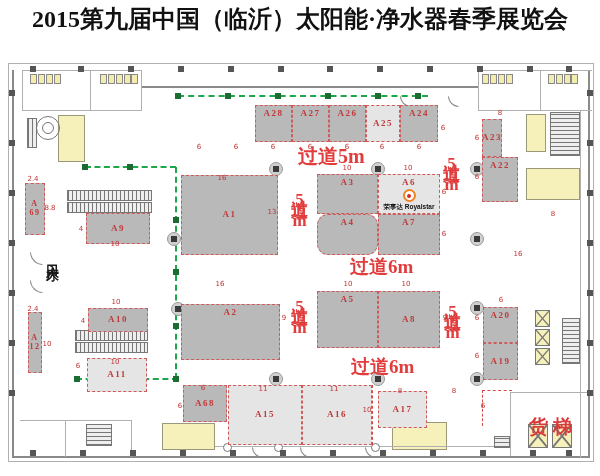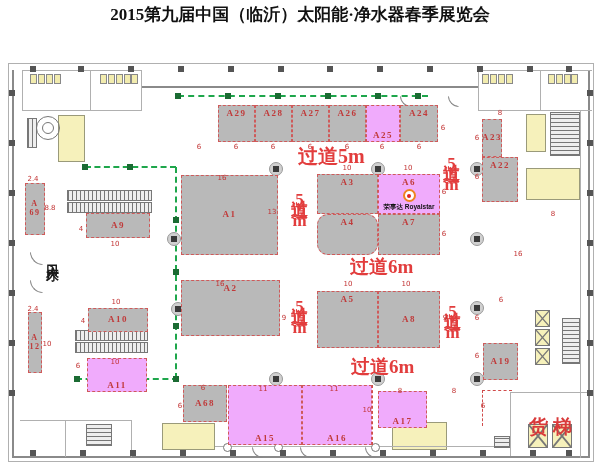--- a/index.html
+++ b/index.html
@@ -1,19 +1,19 @@
 <!DOCTYPE html>
 <html><head>
 <meta charset="utf-8">
 <style>
   html,body{margin:0;padding:0;background:#fff;}
   .page{position:relative;width:600px;height:476px;background:#fff;overflow:hidden;
         font-family:"Liberation Sans",sans-serif;}
   .title{position:absolute;top:3px;left:0;width:100%;text-align:center;
-         font-family:"Liberation Serif",serif;font-weight:bold;font-size:17px;color:#111;}
+         font-family:"Liberation Serif",serif;font-weight:bold;font-size:24px;color:#111;}
   .subtitle{position:absolute;top:33px;left:0;width:100%;text-align:center;
          font-family:"Liberation Serif",serif;font-weight:bold;font-size:17px;color:#111;}
   #plan{position:absolute;left:0;top:0;width:600px;height:476px;}
   .shape{position:absolute;box-sizing:border-box;}
   .thin{background:#b0b0b0;}
   .wall-h,.wall-v{background:#8a8a8a;}
   .yellow{background:#f6f1bb;border:1px solid #9a9a7a;}
   .fixture{background:#f2ecae;border:1px solid #888;}
   .hatch-v{background:repeating-linear-gradient(90deg,#777 0 1px,#eee 1px 4px);border:1px solid #777;}
   .hatch-h{background:repeating-linear-gradient(0deg,#777 0 1px,#eee 1px 4px);border:1px solid #777;}
@@ -27,21 +27,21 @@
   .gline-v{border-left:2px dashed #1ea64b;}
   .gmark{background:#1b6b33;width:6px;height:6px;}
   .wallcol{background:#555;width:6px;height:6px;}
   .wcircle{border:1px solid #777;border-radius:50%;background:#fff;}
   .colmark{position:absolute;width:12px;height:12px;border-radius:50%;background:#d0d0d0;
            border:1px solid #999;display:flex;align-items:center;justify-content:center;}
   .colmark span{display:block;width:6px;height:6px;background:#3a3a3a;}
   .booth{position:absolute;border:1px dashed #cf5a5a;box-sizing:border-box;
          display:flex;align-items:center;justify-content:center;}
   .booth.gray{background:#b9b9b9;}
-  .booth.white{background:#f0abfc;align-items:flex-end;}
+  .booth.white{background:#e5e5e5;}
   .blabel{color:#c03a3a;font-weight:bold;font-size:9px;letter-spacing:1.5px;
           font-family:"Liberation Serif",serif;text-align:center;line-height:1.1;white-space:pre-line;}
   .blabel.top{position:absolute;top:3px;left:0;right:0;}
   .logo{position:absolute;left:0;right:0;top:14px;display:flex;flex-direction:column;align-items:center;}
   .logo-ring{width:9px;height:9px;border:2px solid #ef8420;border-radius:50%;
              display:flex;align-items:center;justify-content:center;background:#fff;}
   .logo-dot{width:4px;height:4px;border-radius:50%;background:#e02222;}
   .logo-text{font-size:6.5px;color:#111;font-weight:bold;white-space:nowrap;margin-top:1px;}
   .aisle{position:absolute;color:#e23d3d;font-weight:bold;white-space:nowrap;
          font-family:"Liberation Serif",serif;line-height:1;}
@@ -238,23 +238,20 @@
       </div>
       <div class="colmark" style="left: 269px; top: 372px;">
         <span></span>
       </div>
       <div class="colmark" style="left: 371px; top: 372px;">
         <span></span>
       </div>
       <div class="colmark" style="left: 470px; top: 372px;">
         <span></span>
       </div>
-      <div class="booth gray" style="left: 218px; top: 105px; width: 37px; height: 37px;">
-        <div class="blabel top">A29</div>
-      </div>
       <div class="booth gray" style="left: 255px; top: 105px; width: 37px; height: 37px;">
         <div class="blabel top">A28</div>
       </div>
       <div class="booth gray" style="left: 292px; top: 105px; width: 37px; height: 37px;">
         <div class="blabel top">A27</div>
       </div>
       <div class="booth gray" style="left: 329px; top: 105px; width: 37px; height: 37px;">
         <div class="blabel top">A26</div>
       </div>
       <div class="booth white" style="left: 366px; top: 105px; width: 34px; height: 37px;">
@@ -266,21 +263,21 @@
       <div class="booth gray" style="left: 482px; top: 119px; width: 20px; height: 38px;">
         <div class="blabel">A23</div>
       </div>
       <div class="booth gray" style="left: 482px; top: 157px; width: 36px; height: 45px;">
         <div class="blabel top">A22</div>
       </div>
       <div class="booth gray" style="left: 25px; top: 183px; width: 20px; height: 52px;">
         <div class="blabel" style="font-size: 8px;">A
 69</div>
       </div>
-      <div class="booth gray" style="left: 86px; top: 213px; width: 64px; height: 25px;">
+      <div class="booth gray" style="left: 86px; top: 213px; width: 64px; height: 31px;">
         <div class="blabel">A9</div>
       </div>
       <div class="booth gray" style="left: 181px; top: 175px; width: 97px; height: 80px;">
         <div class="blabel">A1</div>
       </div>
       <div class="booth gray" style="left: 317px; top: 174px; width: 61px; height: 40px;">
         <div class="blabel top">A3</div>
       </div>
       <div class="booth white" style="left: 378px; top: 174px; width: 62px; height: 40px;">
         <div class="blabel top">A6</div>
@@ -290,21 +287,21 @@
           </div>
           <div class="logo-text">荣事达 Royalstar</div>
         </div>
       </div>
       <div class="booth gray" style="left: 317px; top: 214px; width: 61px; height: 41px; border-radius: 11px;">
         <div class="blabel top">A4</div>
       </div>
       <div class="booth gray" style="left: 378px; top: 214px; width: 62px; height: 41px;">
         <div class="blabel top">A7</div>
       </div>
-      <div class="booth gray" style="left: 181px; top: 280px; width: 99px; height: 56px;">
+      <div class="booth gray" style="left: 181px; top: 304px; width: 99px; height: 56px;">
         <div class="blabel top">A2</div>
       </div>
       <div class="booth gray" style="left: 317px; top: 291px; width: 61px; height: 57px;">
         <div class="blabel top">A5</div>
       </div>
       <div class="booth gray" style="left: 378px; top: 291px; width: 62px; height: 57px;">
         <div class="blabel">A8</div>
       </div>
       <div class="booth gray" style="left: 88px; top: 308px; width: 60px; height: 24px;">
         <div class="blabel">A10</div>
@@ -320,20 +317,23 @@
         <div class="blabel">A68</div>
       </div>
       <div class="booth white" style="left: 228px; top: 385px; width: 74px; height: 60px;">
         <div class="blabel">A15</div>
       </div>
       <div class="booth white" style="left: 302px; top: 385px; width: 70px; height: 60px;">
         <div class="blabel">A16</div>
       </div>
       <div class="booth white" style="left: 378px; top: 391px; width: 49px; height: 37px;">
         <div class="blabel">A17</div>
+      </div>
+      <div class="booth gray" style="left: 483px; top: 307px; width: 35px; height: 36px;">
+        <div class="blabel top">A20</div>
       </div>
       <div class="booth gray" style="left: 483px; top: 343px; width: 35px; height: 37px;">
         <div class="blabel">A19</div>
       </div>
       <div class="aisle" style="left: 298px; top: 146px; font-size: 20px;">过道5m</div>
       <div class="aisle vert" style="left: 291px; top: 186px; font-size: 17px;">过道5m</div>
       <div class="aisle vert" style="left: 443px; top: 150px; font-size: 17px;">过道5m</div>
       <div class="aisle" style="left: 350px; top: 257px; font-size: 19px;">过道6m</div>
       <div class="aisle vert" style="left: 291px; top: 293px; font-size: 17px;">过道5m</div>
       <div class="aisle vert" style="left: 444px; top: 298px; font-size: 17px;">过道5m</div>

